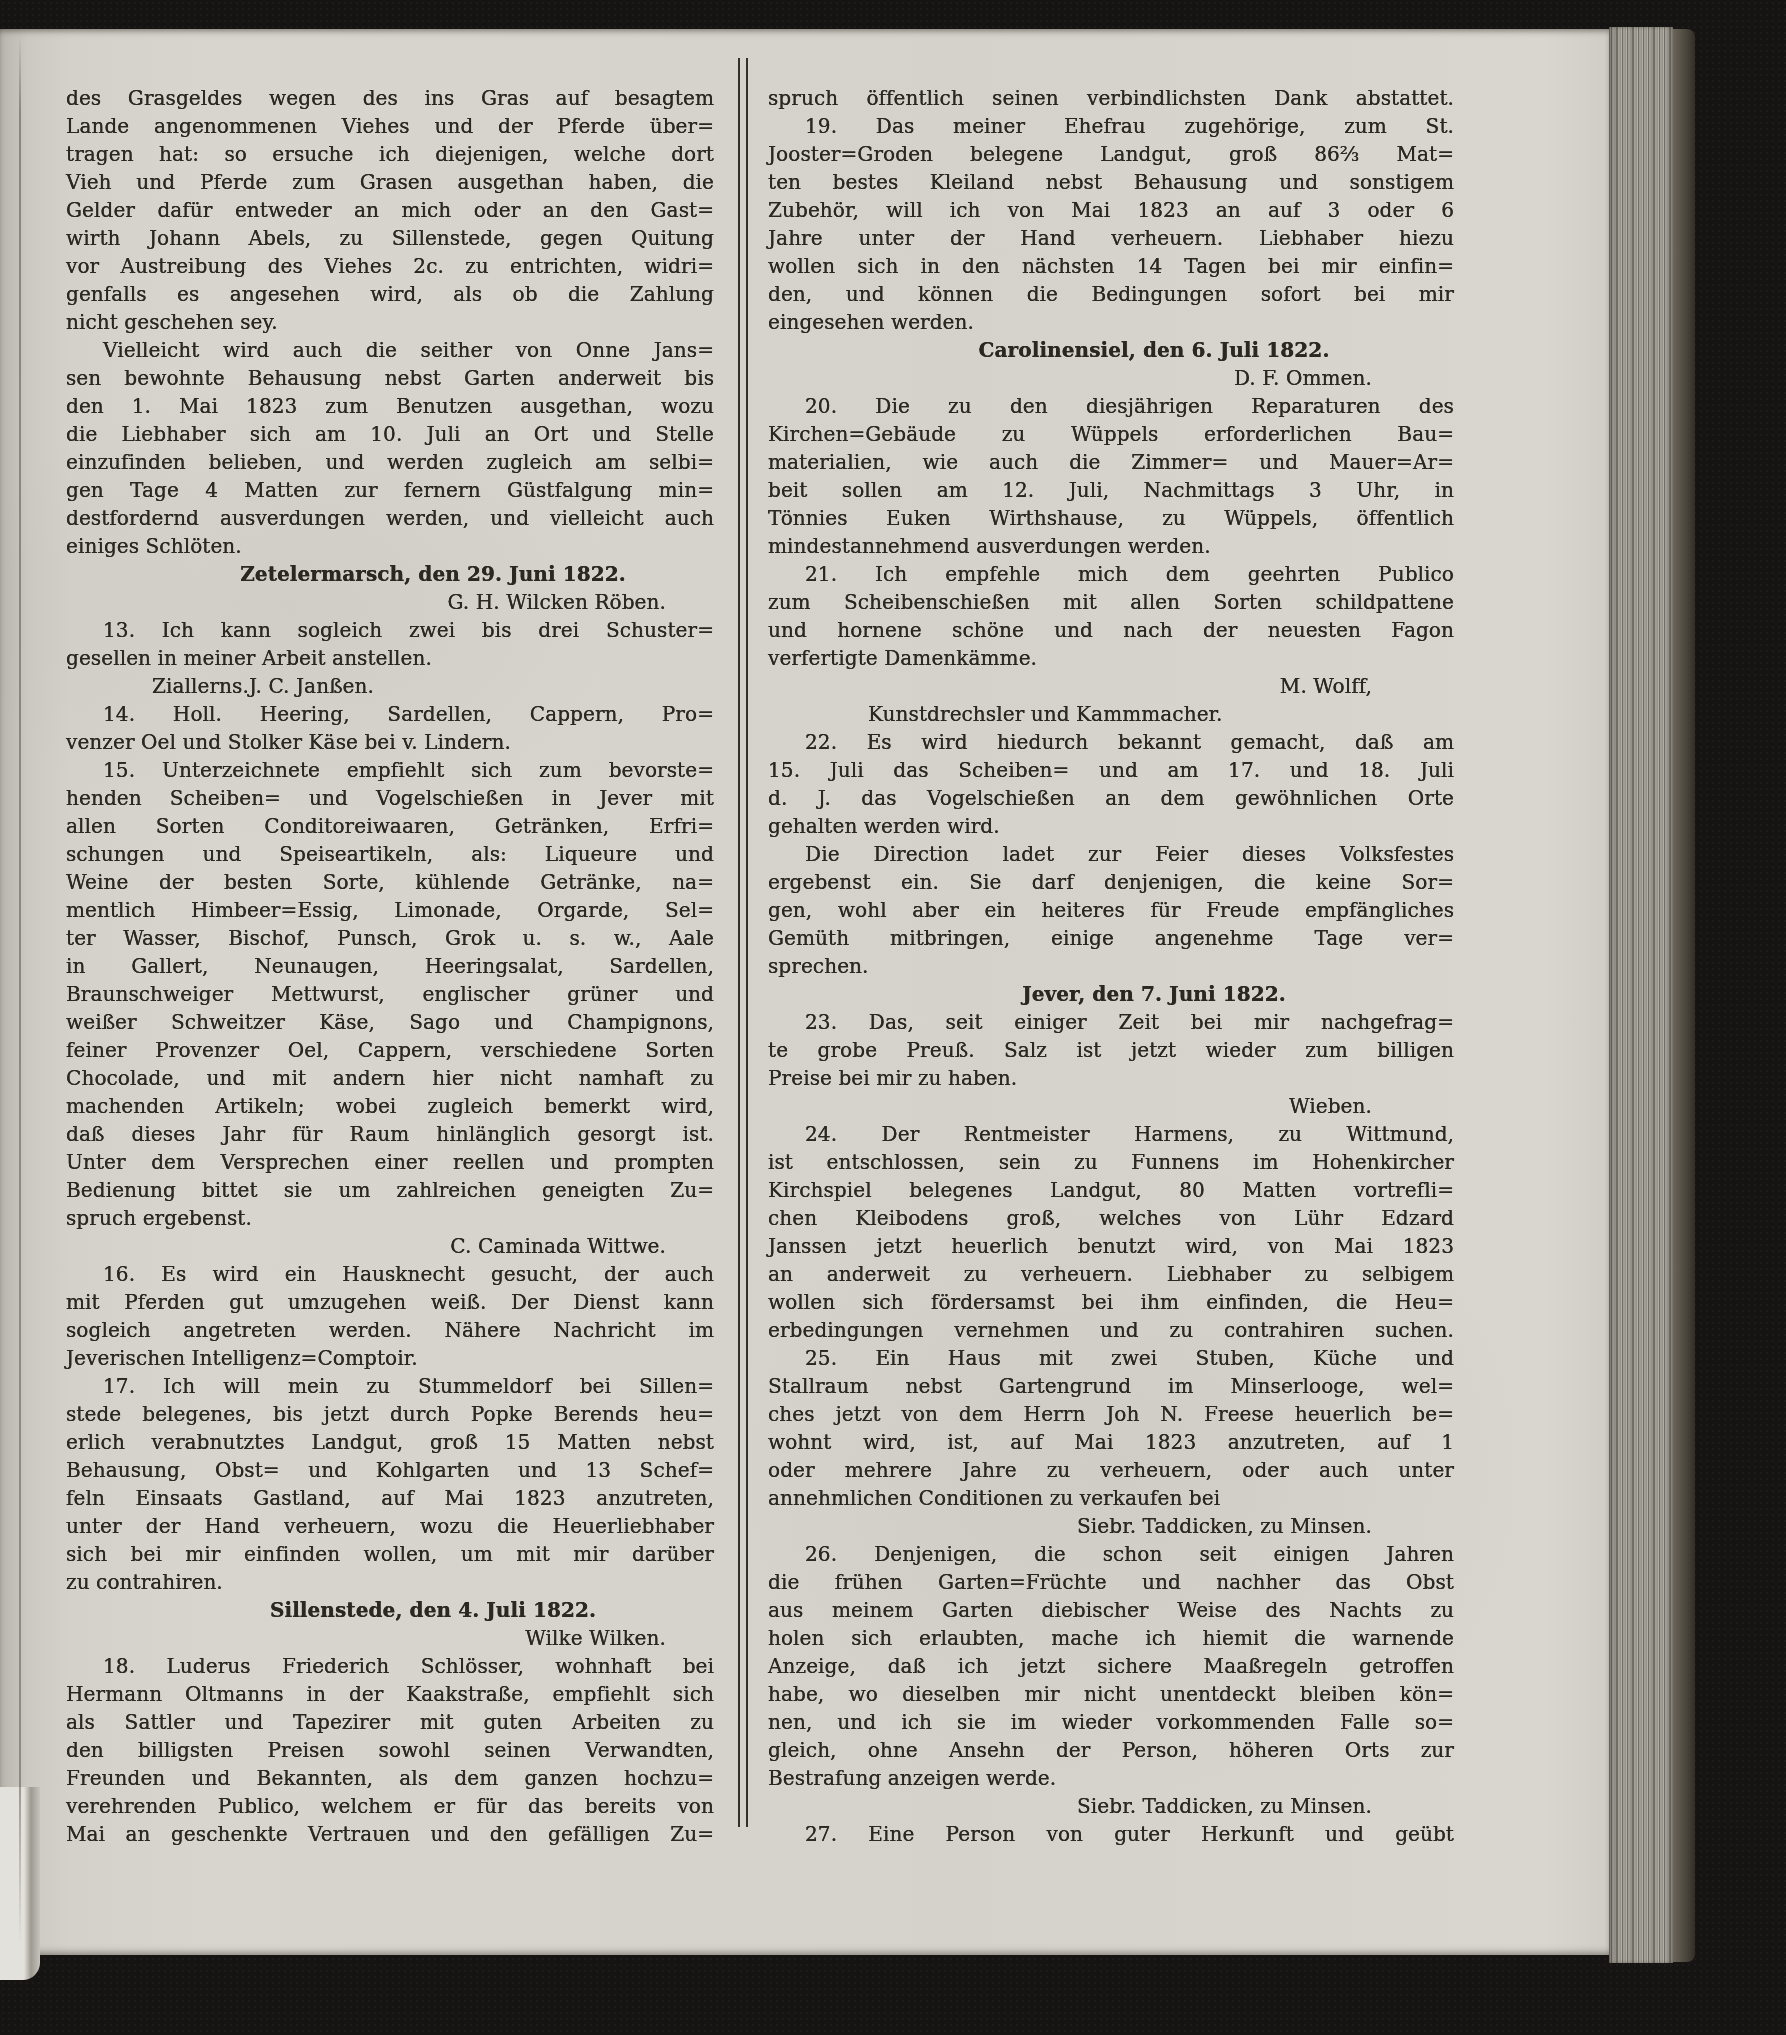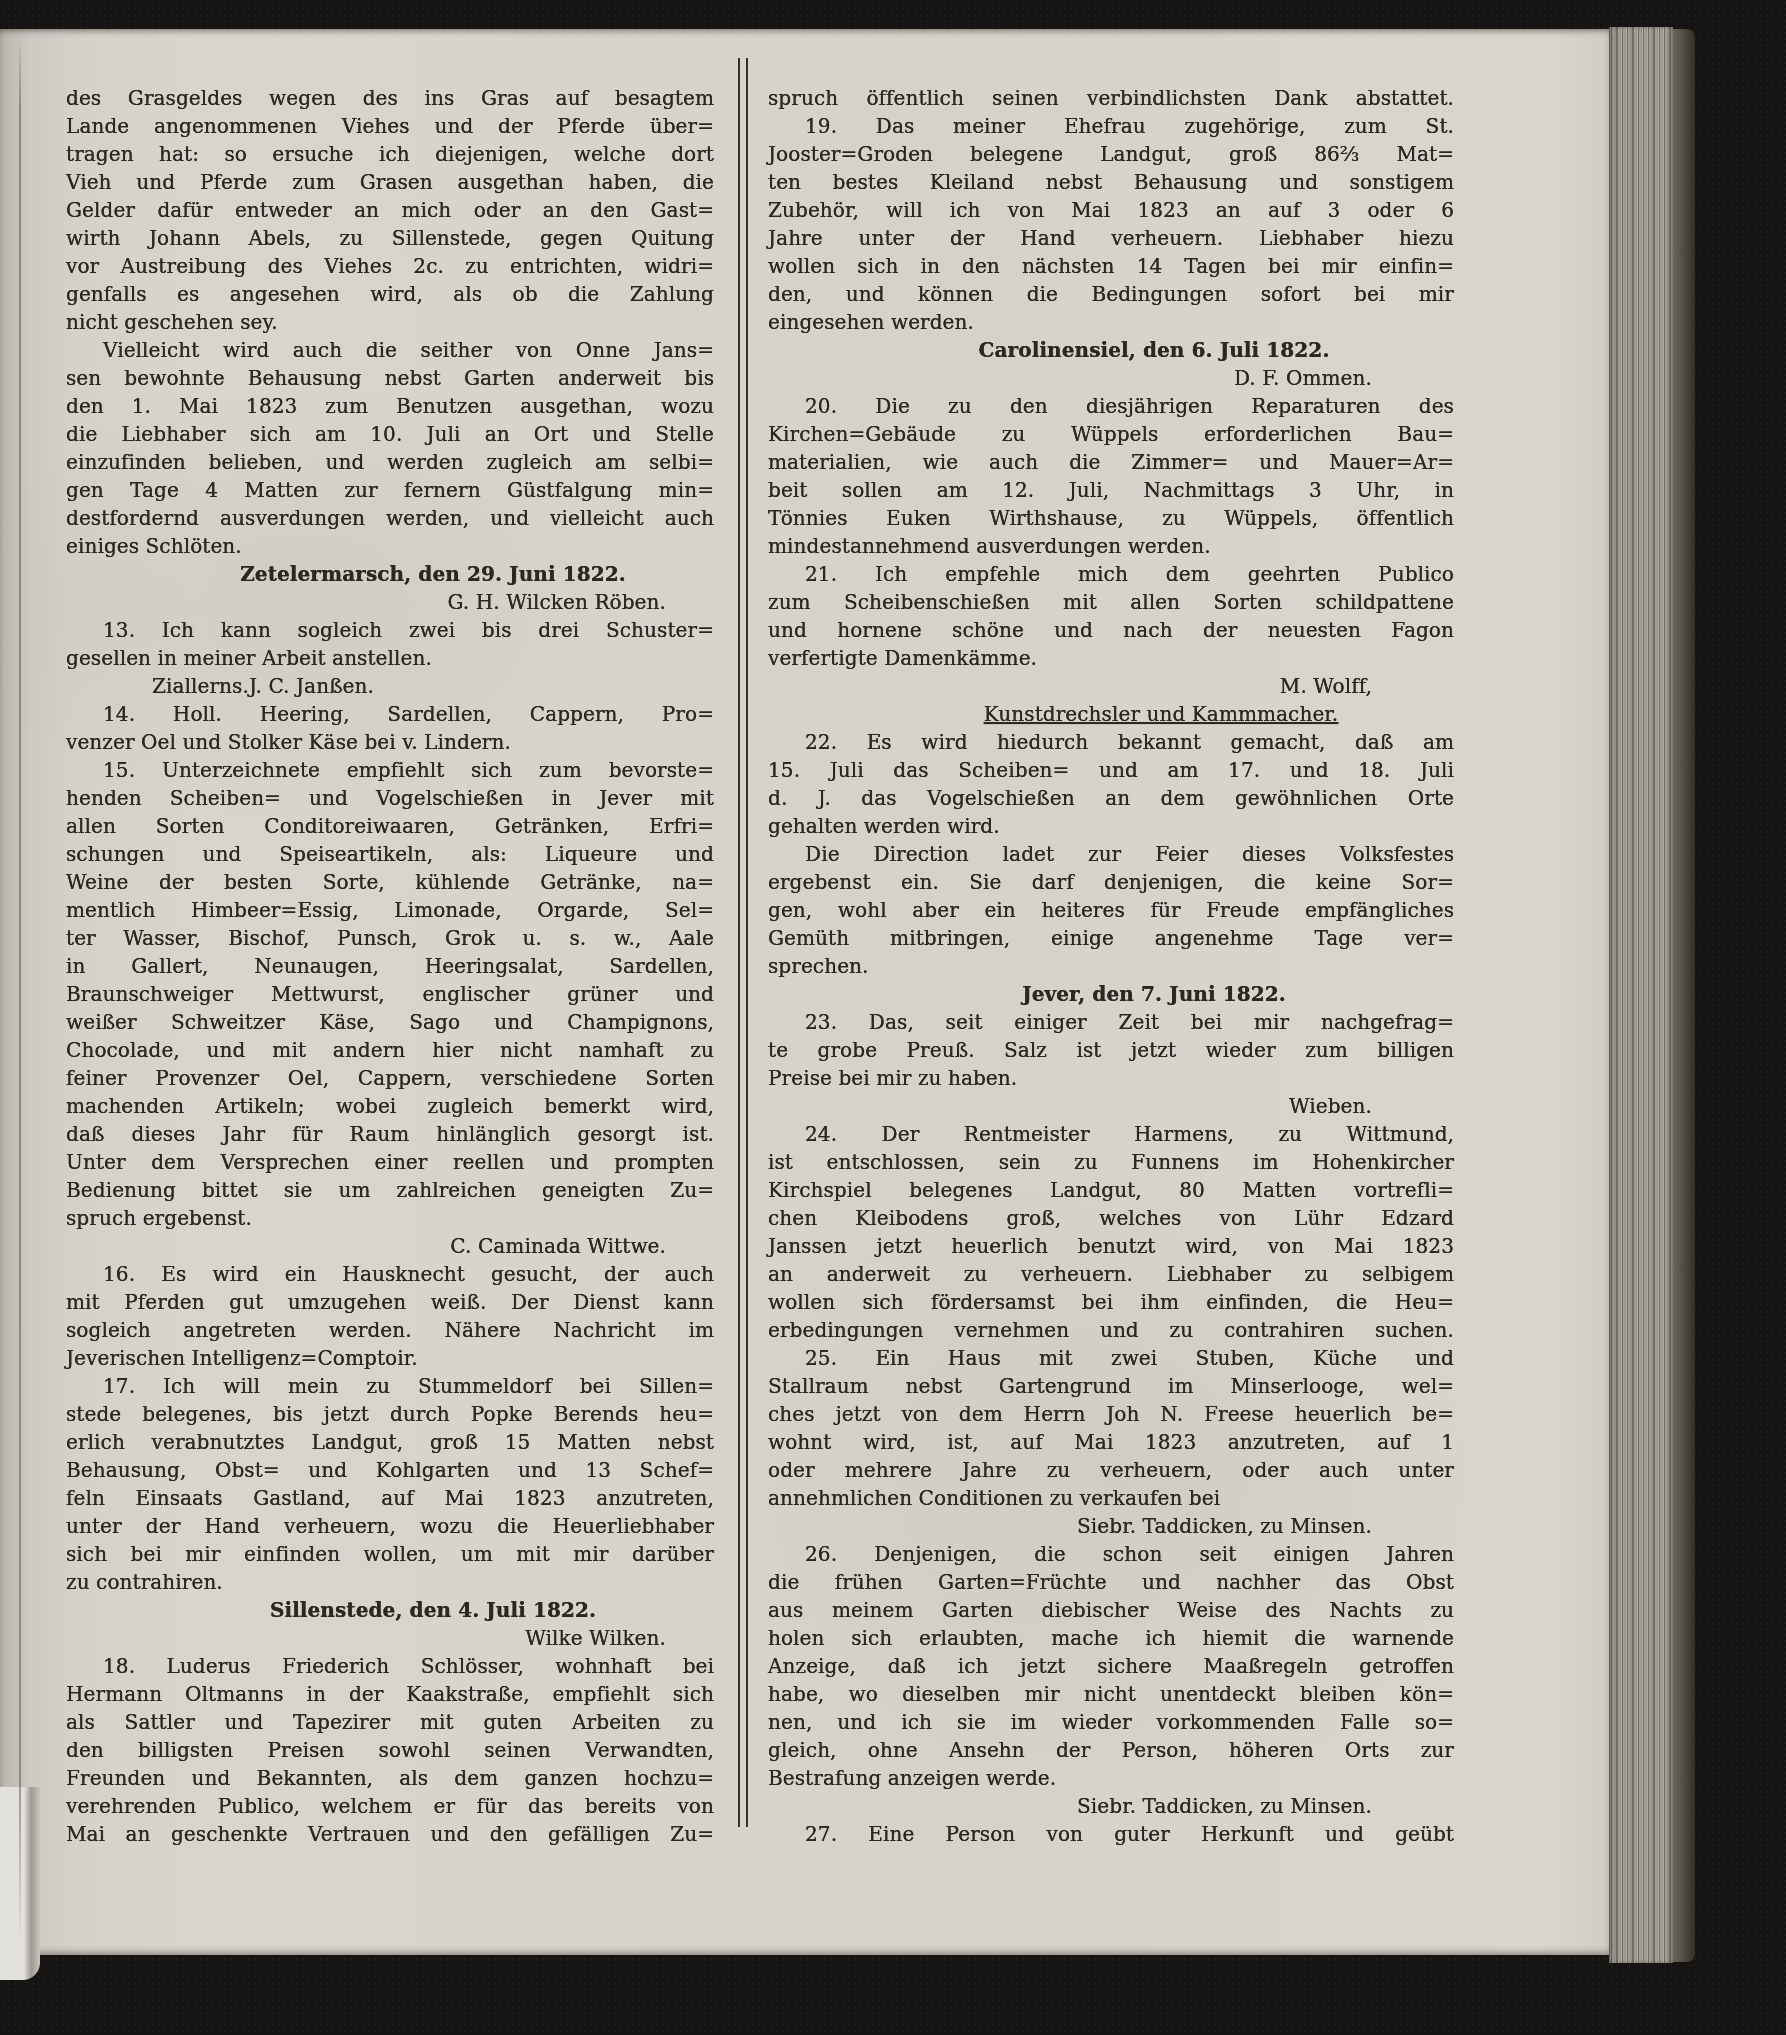--- a/index.html
+++ b/index.html
@@ -55,21 +55,21 @@
   .col-left{left:66px;width:648px;}
   .col-right{left:768px;width:686px;}
   .line{min-height:28px;}
   .j{text-align:justify;text-align-last:justify;}
   .l{text-align:left;}
   .f{padding-left:37px;text-align:justify;text-align-last:justify;}
   .d{padding-left:86px;text-align:center;font-weight:bold;}
   .s{text-align:right;}
   .col-left .s{padding-right:48px;}
   .col-right .s{padding-right:82px;}
-  .c{text-align:center;padding-left:100px;text-decoration:underline;}
+  .c{padding-left:100px;}
   .sp{display:flex;padding-left:86px;padding-right:39px;}
 </style>
 </head>
 <body>
 
 <div class="paper">
   <div class="corner-curl"></div>
   <div class="crease"></div>
   <div class="gutter-frags">
       <span style="top: 758px;">t</span>
@@ -115,22 +115,22 @@
     <div class="line f">15.  Unterzeichnete empfiehlt sich zum bevorste=</div>
     <div class="line j">henden Scheiben= und Vogelschießen in Jever mit</div>
     <div class="line j">allen Sorten Conditoreiwaaren, Getränken, Erfri=</div>
     <div class="line j">schungen und Speiseartikeln, als: Liqueure und</div>
     <div class="line j">Weine der besten Sorte, kühlende Getränke, na=</div>
     <div class="line j">mentlich Himbeer=Essig, Limonade, Orgarde, Sel=</div>
     <div class="line j">ter Wasser, Bischof, Punsch, Grok u. s. w., Aale</div>
     <div class="line j">in Gallert, Neunaugen, Heeringsalat, Sardellen,</div>
     <div class="line j">Braunschweiger Mettwurst, englischer grüner und</div>
     <div class="line j">weißer Schweitzer Käse, Sago und Champignons,</div>
+    <div class="line j">feiner Provenzer Oel, Cappern, verschiedene Sorten</div>
     <div class="line j">Chocolade, und mit andern hier nicht namhaft zu</div>
-    <div class="line j">feiner Provenzer Oel, Cappern, verschiedene Sorten</div>
     <div class="line j">machenden Artikeln; wobei zugleich bemerkt wird,</div>
     <div class="line j">daß dieses Jahr für Raum hinlänglich gesorgt ist.</div>
     <div class="line j">Unter dem Versprechen einer reellen und prompten</div>
     <div class="line j">Bedienung bittet sie um zahlreichen geneigten Zu=</div>
     <div class="line l">spruch ergebenst.</div>
     <div class="line s">C. Caminada Wittwe.</div>
     <div class="line f">16.  Es wird ein Hausknecht gesucht, der auch</div>
     <div class="line j">mit Pferden gut umzugehen weiß.  Der Dienst kann</div>
     <div class="line j">sogleich angetreten werden.  Nähere Nachricht im</div>
     <div class="line l">Jeverischen Intelligenz=Comptoir.</div>

